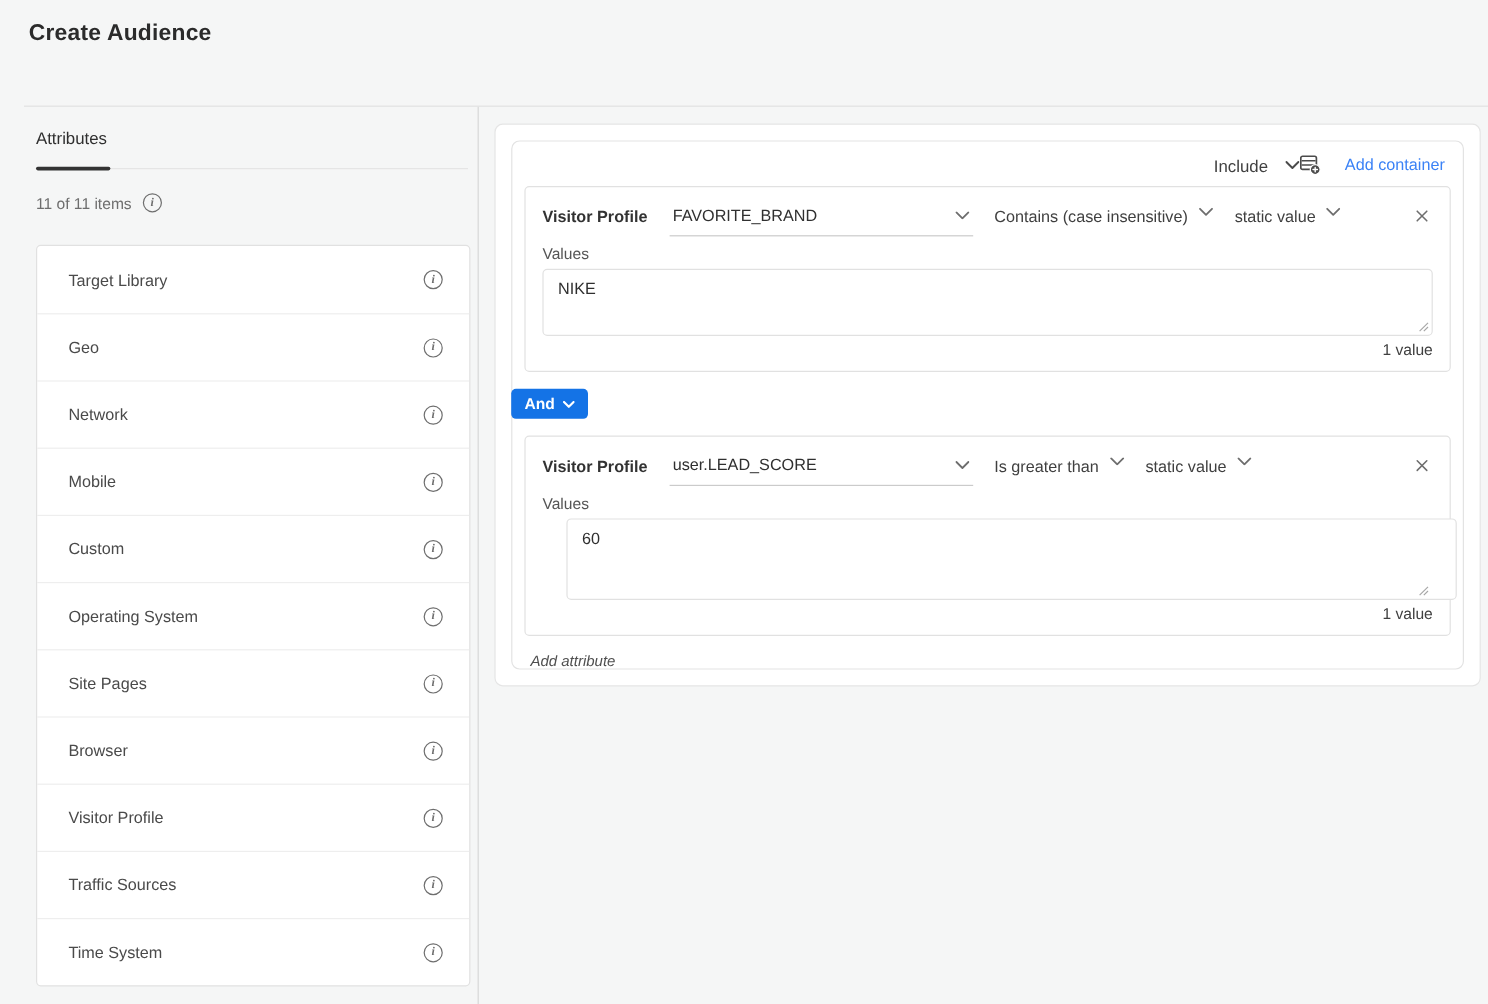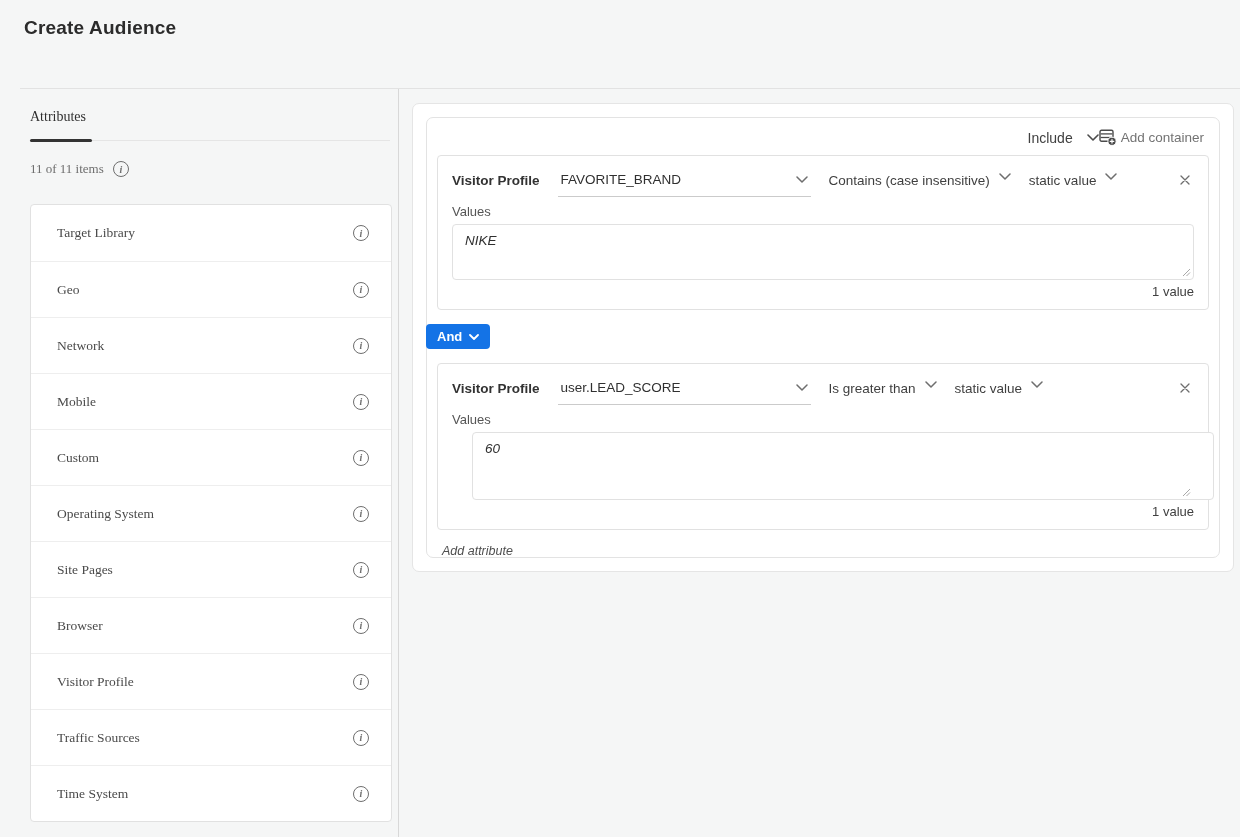--- a/index.html
+++ b/index.html
@@ -19,21 +19,20 @@
   }
   .header-divider {
     position:absolute; left:20px; right:0; top:88px; height:1px; background:#e2e2e2;
   }
 
   
   .sidebar {
     position:absolute; left:20px; top:89px; bottom:0; width:379px;
     border-right:1px solid #d8d8d8;
     padding:18px 6px 12px 10px;
-    font-family:Liberation Serif, serif;
   }
   .tab-bar { position:relative; padding-bottom:15px; border-bottom:1px solid #e5e5e5; margin-right:2px; }
   .tab-label { font-size:14px; color:#2f2f2f; }
   .tab-underline { position:absolute; left:0; bottom:-2px; width:62px; height:3px; background:#333; border-radius:2px; }
   .items-summary { margin-top:20px; display:flex; align-items:center; gap:9px; font-size:13px; color:#6e6e6e; }
   .list-card { margin-top:27px; width:362px; background:#fff; border:1px solid #e1e1e1; border-radius:4px; }
   .side-row { height:56px; display:flex; align-items:center; padding:0 22px 0 26px; cursor:pointer; }
   .side-row + .side-row { border-top:1px solid #eeeeee; }
   .side-row-label { font-size:13.5px; color:#4a4a4a; }
   .side-row .info-icon { margin-left:auto; }
@@ -51,40 +50,40 @@
   .main-panel {
     position:absolute; left:412px; top:103px; width:822px; height:469px;
     background:#fff; border:1px solid #e5e5e5; border-radius:7px; padding:13px;
   }
   .include-container {
     height:100%; border:1px solid #e3e3e3; border-radius:7px;
     padding:8px 10px 10px; display:flex; flex-direction:column; background:#fff;
   }
   .container-header { display:flex; align-items:center; justify-content:flex-end; padding:3px 5px 9px 6px; }
   .combiner-dd { display:flex; align-items:center; gap:14px; font-size:14px; color:#404040; cursor:pointer; }
-  .add-container-btn { display:flex; align-items:center; gap:4px; font-size:13.5px; color:#737373; cursor:pointer; background:none; border:none; font-family:inherit; }
+  .add-container-btn { display:flex; align-items:center; gap:20px; font-size:13.5px; color:#3b82f6; cursor:pointer; background:none; border:none; font-family:inherit; }
 
   .rule-card { border:1px solid #e1e1e1; border-radius:4px; background:#fff; padding:10px 14px; }
   .rule-row { display:flex; align-items:center; gap:18px; height:28px; }
   .rule-source { font-weight:700; font-size:13.5px; color:#323232; white-space:nowrap; }
   .attr-select {
     width:253px; display:flex; align-items:center; justify-content:space-between;
     border-bottom:1px solid #cbcbcb; padding:2px 3px 9px 3px;
     font-size:13.5px; color:#303030; cursor:pointer; margin-top:7px;
   }
   .inline-dd { display:flex; gap:9px; font-size:13.5px; color:#3f3f3f; cursor:pointer; white-space:nowrap; }
   .rule-close { margin-left:auto; cursor:pointer; padding:2px 3px; background:none; border:none; line-height:0; }
 
   .values-label { margin-top:10px; font-size:13px; color:#555; }
   .value-box { position:relative; margin-top:5px; }
   .value-textarea {
     display:block; width:100%; height:56px;
     border:1px solid #e1e1e1; border-radius:4px;
     padding:8px 12px; font-family:"Liberation Sans", "DejaVu Sans", sans-serif;
-    font-size:13.5px; color:#2f2f2f; resize:none; outline:none; background:#fff;font-style:italic;
+    font-size:13.5px; color:#2f2f2f; resize:none; outline:none; background:#fff;
   }
   .value-textarea.tall { height:68px;margin-left:20px; }
   .resize-handle { position:absolute; right:3px; bottom:3px; cursor:nwse-resize; line-height:0; }
   .value-count { margin-top:4px; text-align:right; font-size:13px; color:#404040; }
 
   .and-btn {
     align-self:flex-start; margin:14px 0 14px -11px;
     display:flex; align-items:center; gap:7px;
     background:#1473e6; color:#fff; font-size:13px; font-weight:700;
     padding:5px 11px; border-radius:4px; border:none; cursor:pointer;

